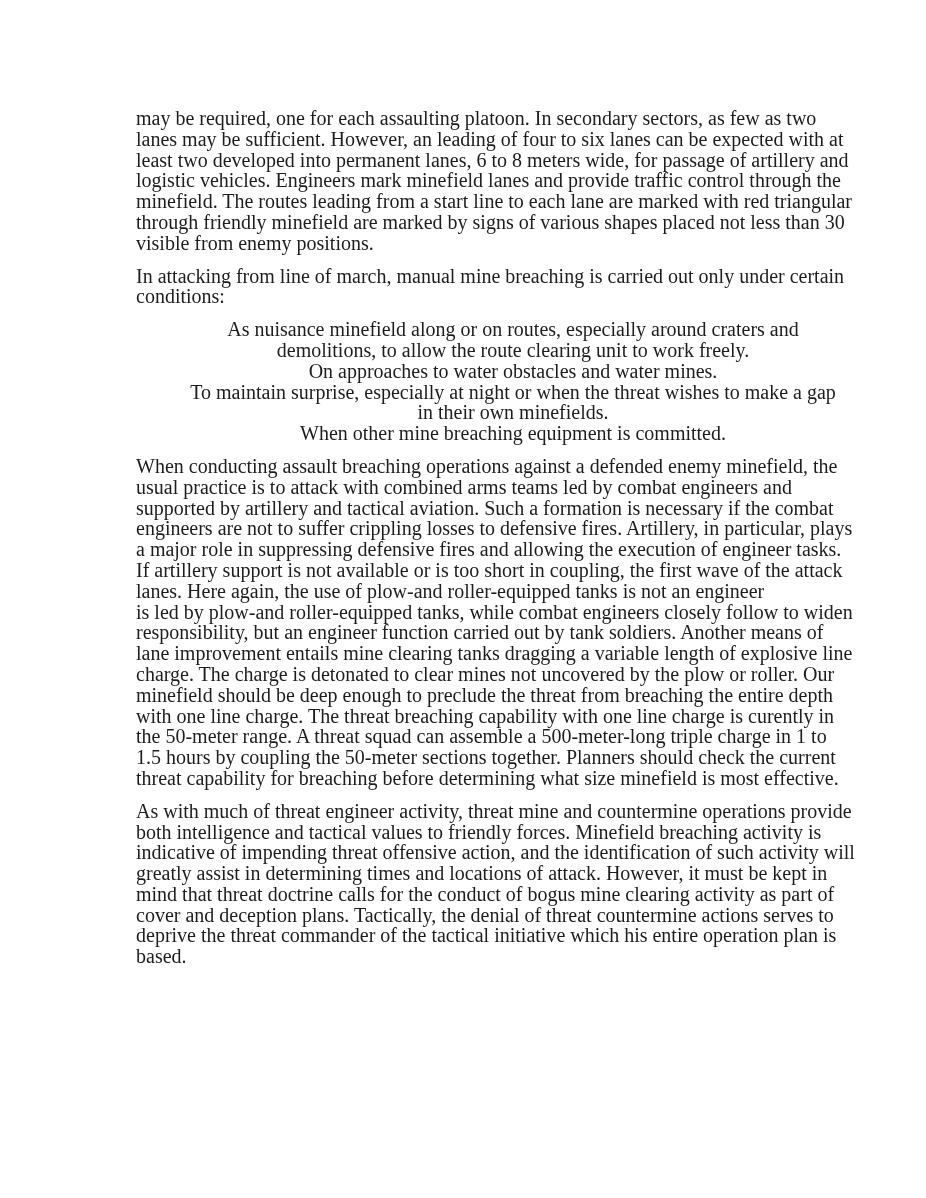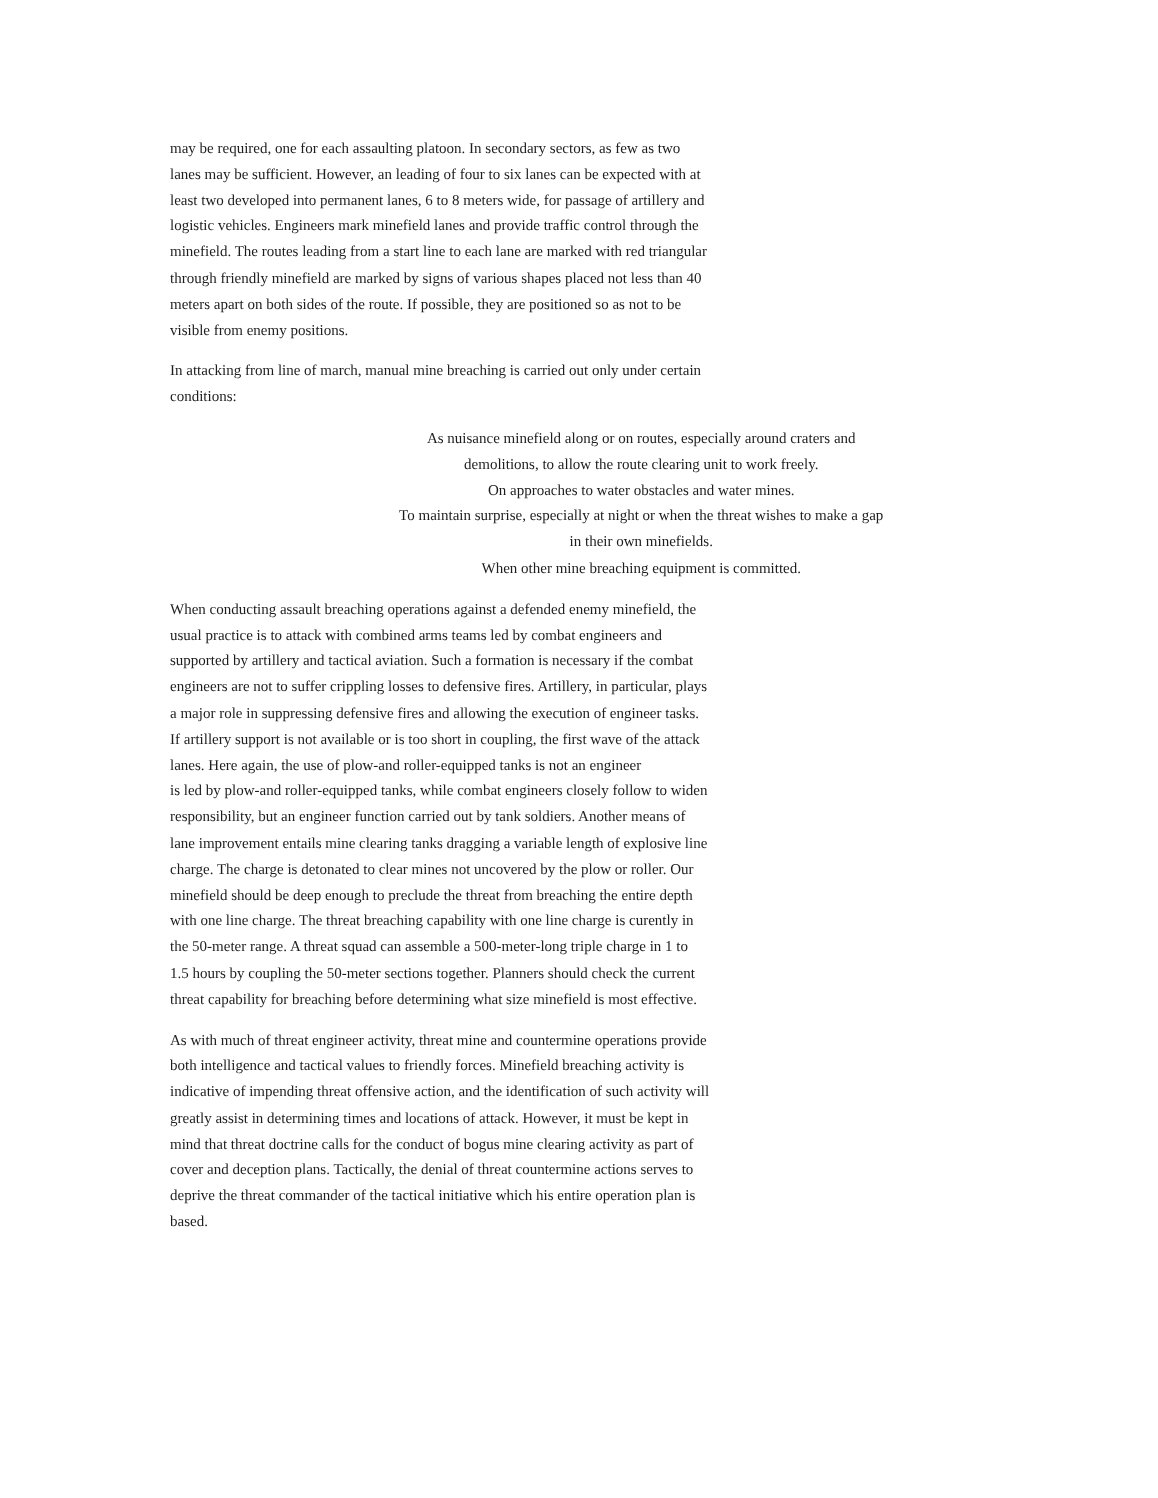--- a/index.html
+++ b/index.html
@@ -13,21 +13,21 @@
     height: 1198px;
     background: #ffffff;
     overflow: hidden;
     font-family: "Liberation Serif", "DejaVu Serif", serif;
   }
   .text-block {
     position: absolute;
     left: 136px;
     top: 108px;
     width: 700px;
-    font-size: 12px;
+    font-size: 20px;
     line-height: 20.8px;
     color: #1d1d1d;
     text-rendering: optimizeLegibility;
   }
   .para {
     margin: 0 0 12px 0;
   }
   .para.indented {
     padding-left: 54px;
     text-align: center;
@@ -40,22 +40,21 @@
 <body>
 
 <div class="page" style="background: rgb(255, 255, 255);">
   <div class="text-block" style="color: rgb(29, 29, 29);">
     <div class="para">
         <div class="line">may be required, one for each assaulting platoon. In secondary sectors, as few as two</div>
         <div class="line">lanes may be sufficient. However, an leading of four to six lanes can be expected with at</div>
         <div class="line">least two developed into permanent lanes, 6 to 8 meters wide, for passage of artillery and</div>
         <div class="line">logistic vehicles. Engineers mark minefield lanes and provide traffic control through the</div>
         <div class="line">minefield. The routes leading from a start line to each lane are marked with red triangular</div>
-        <div class="line">through friendly minefield are marked by signs of various shapes placed not less than 40</div>
-        <div class="line">meters apart on both sides of the route. If possible, they are positioned so as not to be</div>
+        <div class="line">through friendly minefield are marked by signs of various shapes placed not less than 30</div>
         <div class="line">visible from enemy positions.</div>
       </div>
     <div class="para">
         <div class="line">In attacking from line of march, manual mine breaching is carried out only under certain</div>
         <div class="line">conditions:</div>
       </div>
     <div class="para indented">
         <div class="line">As nuisance minefield along or on routes, especially around craters and</div>
         <div class="line">demolitions, to allow the route clearing unit to work freely.</div>
         <div class="line">On approaches to water obstacles and water mines.</div>

